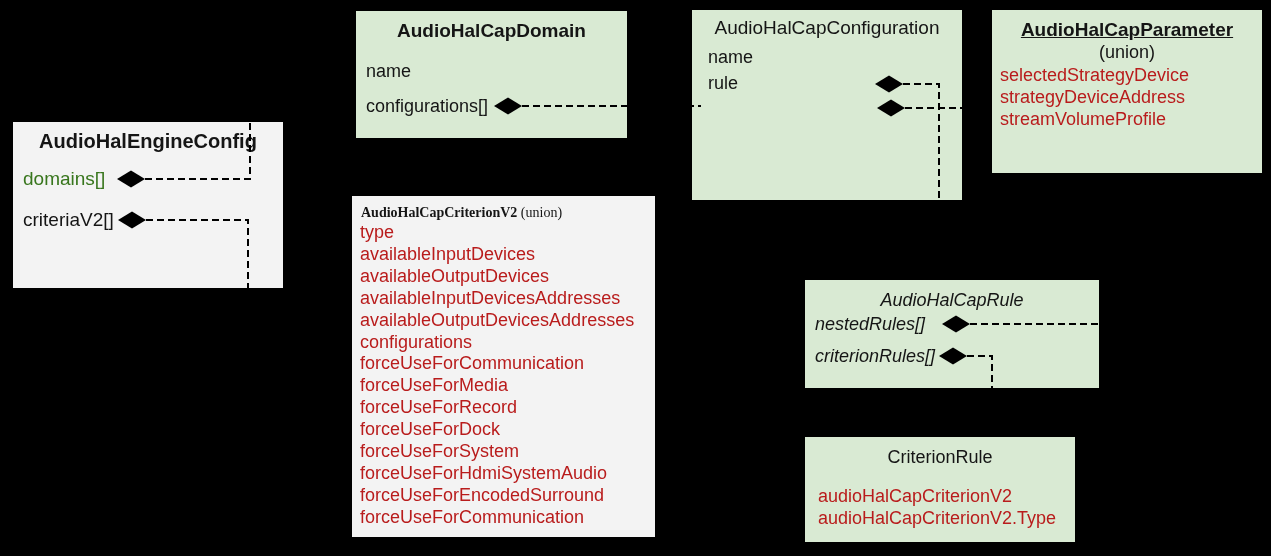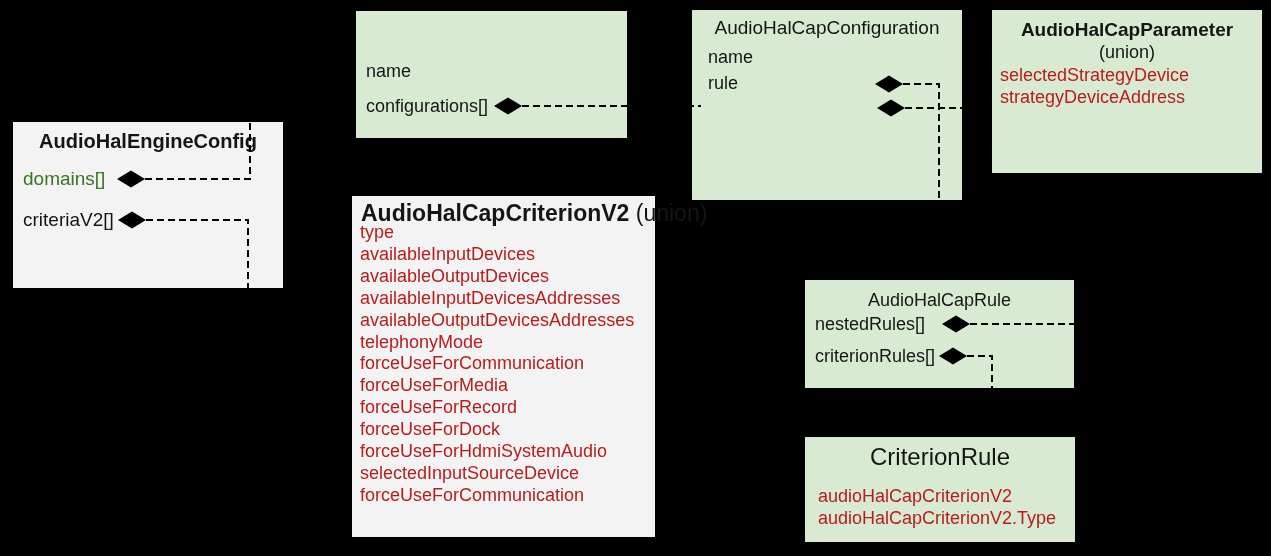--- a/index.html
+++ b/index.html
@@ -42,39 +42,39 @@
 
   
   #config{left:692px;top:10px;width:270px;height:190px;}
   #config .title{top:6px;}
   #config .f-name{left:16px;top:36px;}
   #config .f-rule{left:16px;top:62px;}
   #config .f-paramsettings{left:13px;top:87px;}
 
   
   #param{left:992px;top:10px;width:270px;height:163px;}
-  #param .title{top:8px;font-weight:bold;}
+  #param .title{top:8px;font-weight:bold;text-decoration:underline;}
   #param .subtitle{position:absolute;left:0;right:0;top:31px;text-align:center;font-size:18px;line-height:22px;color:#151515;}
   #param .rows{left:8px;top:54px;}
 
   
   #criterion{left:352px;top:196px;width:303px;height:341px;}
-  #criterion .title{left:9px;right:auto;text-align:left;top:6px;font-size:23px;line-height:22px;}
+  #criterion .title{left:9px;right:auto;text-align:left;top:6px;font-size:14px;line-height:22px;font-family:Liberation Serif, serif;}
   #criterion .rows{left:8px;top:26px;}
   #criterion .lrow{line-height:21.9px;}
 
   
-  #rule{left:805px;top:280px;width:269px;height:108px;}
+  #rule{left:805px;top:280px;width:294px;height:108px;font-style:italic;}
   #rule .title{top:8px;font-size:18px;}
   #rule .f-nested{left:10px;top:33px;}
   #rule .f-crules{left:10px;top:65px;}
 
   
   #critrule{left:805px;top:437px;width:270px;height:105px;}
-  #critrule .title{top:8px;font-size:24px;}
+  #critrule .title{top:8px;font-size:18px;}
   #critrule .rows{left:13px;top:48px;}
 
   svg.overlay{
     position:absolute;left:0;top:0;width:1271px;height:556px;
     pointer-events:none;
   }
   .conn{
     fill:none;
     stroke:var(--line,#000);
     stroke-width:2;
@@ -87,56 +87,59 @@
 
 <div class="canvas">
 
   <div class="box gray" id="engine">
     <div class="title">AudioHalEngineConfig</div>
     <div class="row f-domains">domains[]</div>
     <div class="row f-criteria">criteriaV2[]</div>
   </div>
 
   <div class="box green" id="domain">
+    <div class="title">AudioHalCapDomain</div>
     <div class="row f-name">name</div>
     <div class="row f-configurations">configurations[]</div>
   </div>
 
   <div class="box green" id="config">
     <div class="title">AudioHalCapConfiguration</div>
     <div class="row f-name">name</div>
     <div class="row f-rule">rule</div>
   </div>
 
   <div class="box green" id="param">
     <div class="title">AudioHalCapParameter</div>
     <div class="subtitle">(union)</div>
     <div class="rows">
 
     <div class="lrow">selectedStrategyDevice</div>
         <div class="lrow">strategyDeviceAddress</div>
+        <div class="lrow">streamVolumeProfile</div>
       </div>
   </div>
 
   <div class="box gray" id="criterion">
     <div class="title"><span class="bold">AudioHalCapCriterionV2</span><span> (union)</span></div>
     <div class="rows">
 
     <div class="lrow">type</div>
         <div class="lrow">availableInputDevices</div>
         <div class="lrow">availableOutputDevices</div>
         <div class="lrow">availableInputDevicesAddresses</div>
         <div class="lrow">availableOutputDevicesAddresses</div>
-        <div class="lrow">telephonyMode</div>
+        <div class="lrow">configurations</div>
         <div class="lrow">forceUseForCommunication</div>
         <div class="lrow">forceUseForMedia</div>
         <div class="lrow">forceUseForRecord</div>
         <div class="lrow">forceUseForDock</div>
+        <div class="lrow">forceUseForSystem</div>
         <div class="lrow">forceUseForHdmiSystemAudio</div>
-        <div class="lrow">selectedInputSourceDevice</div>
+        <div class="lrow">forceUseForEncodedSurround</div>
         <div class="lrow">forceUseForCommunication</div>
       </div>
   </div>
 
   <div class="box green" id="rule">
     <div class="title">AudioHalCapRule</div>
     <div class="row f-nested">nestedRules[]</div>
     <div class="row f-crules">criterionRules[]</div>
   </div>
 

